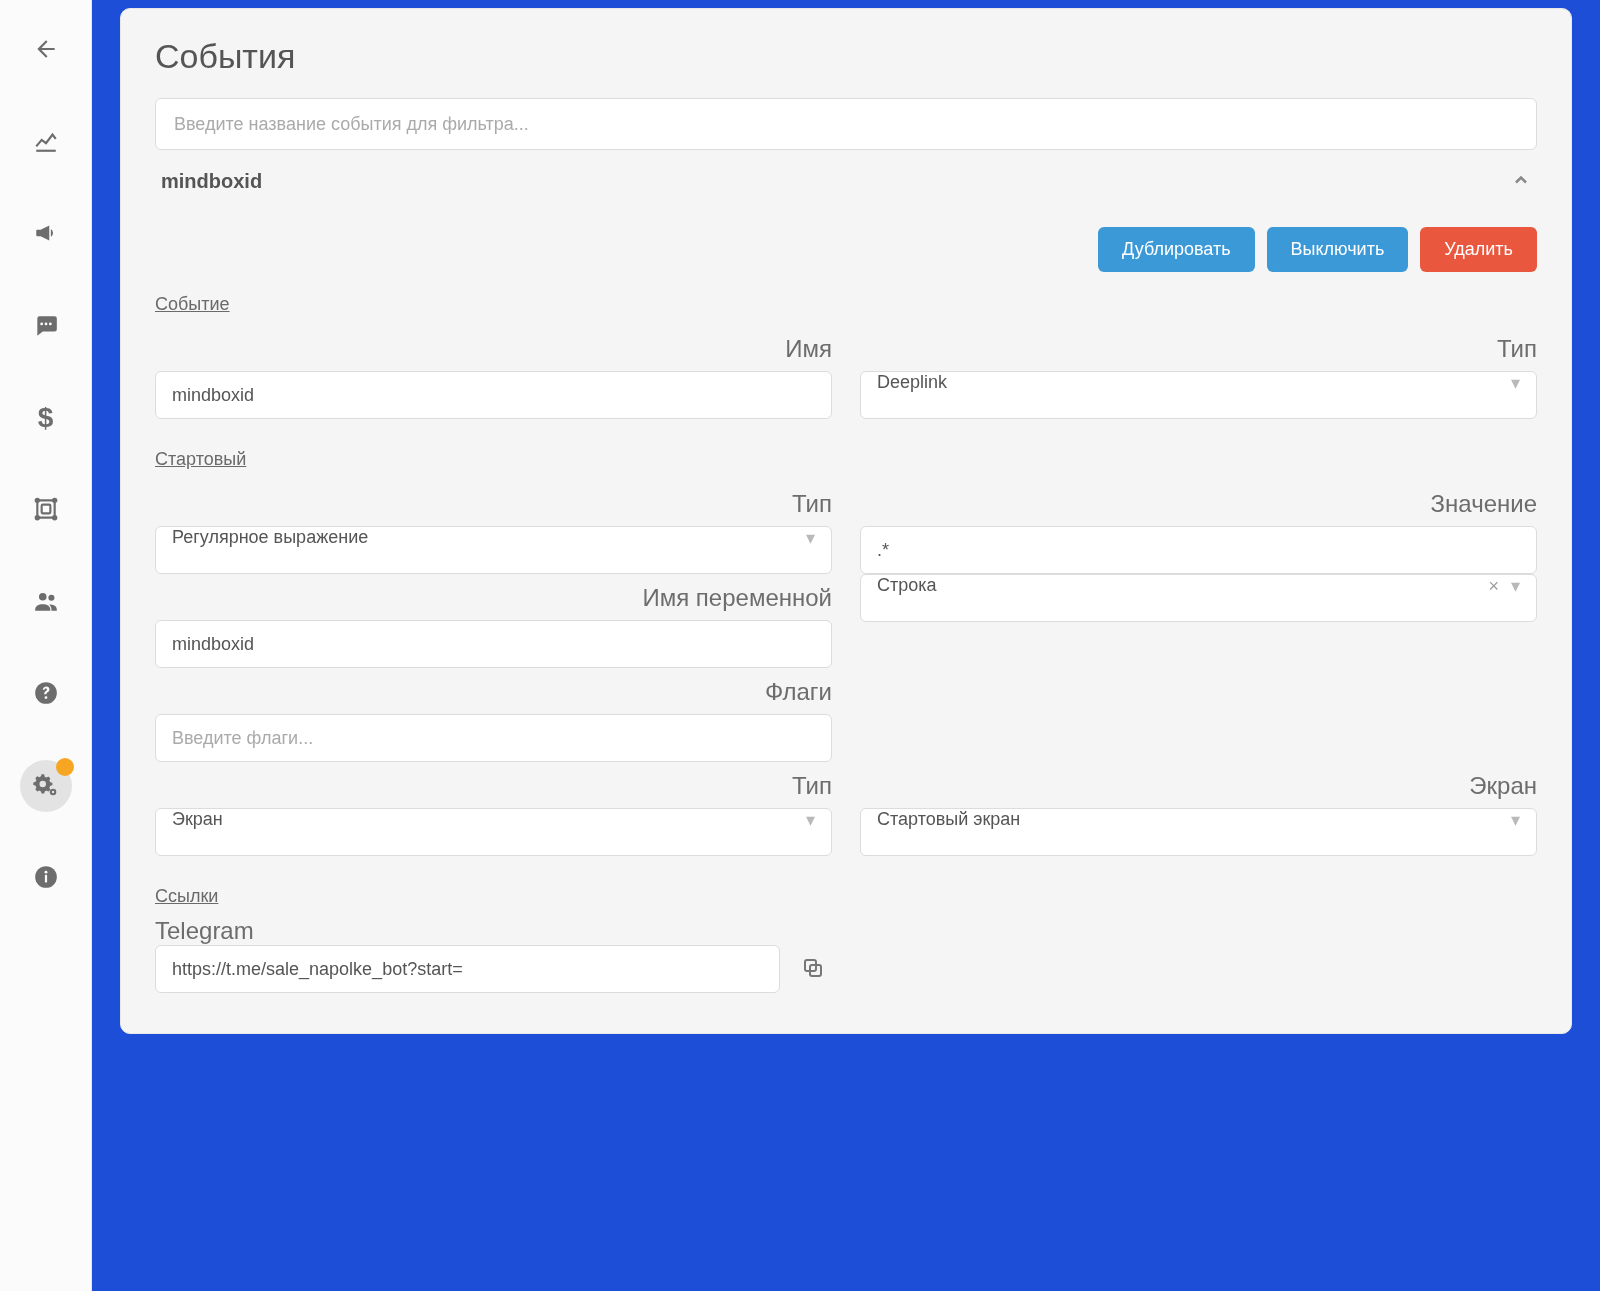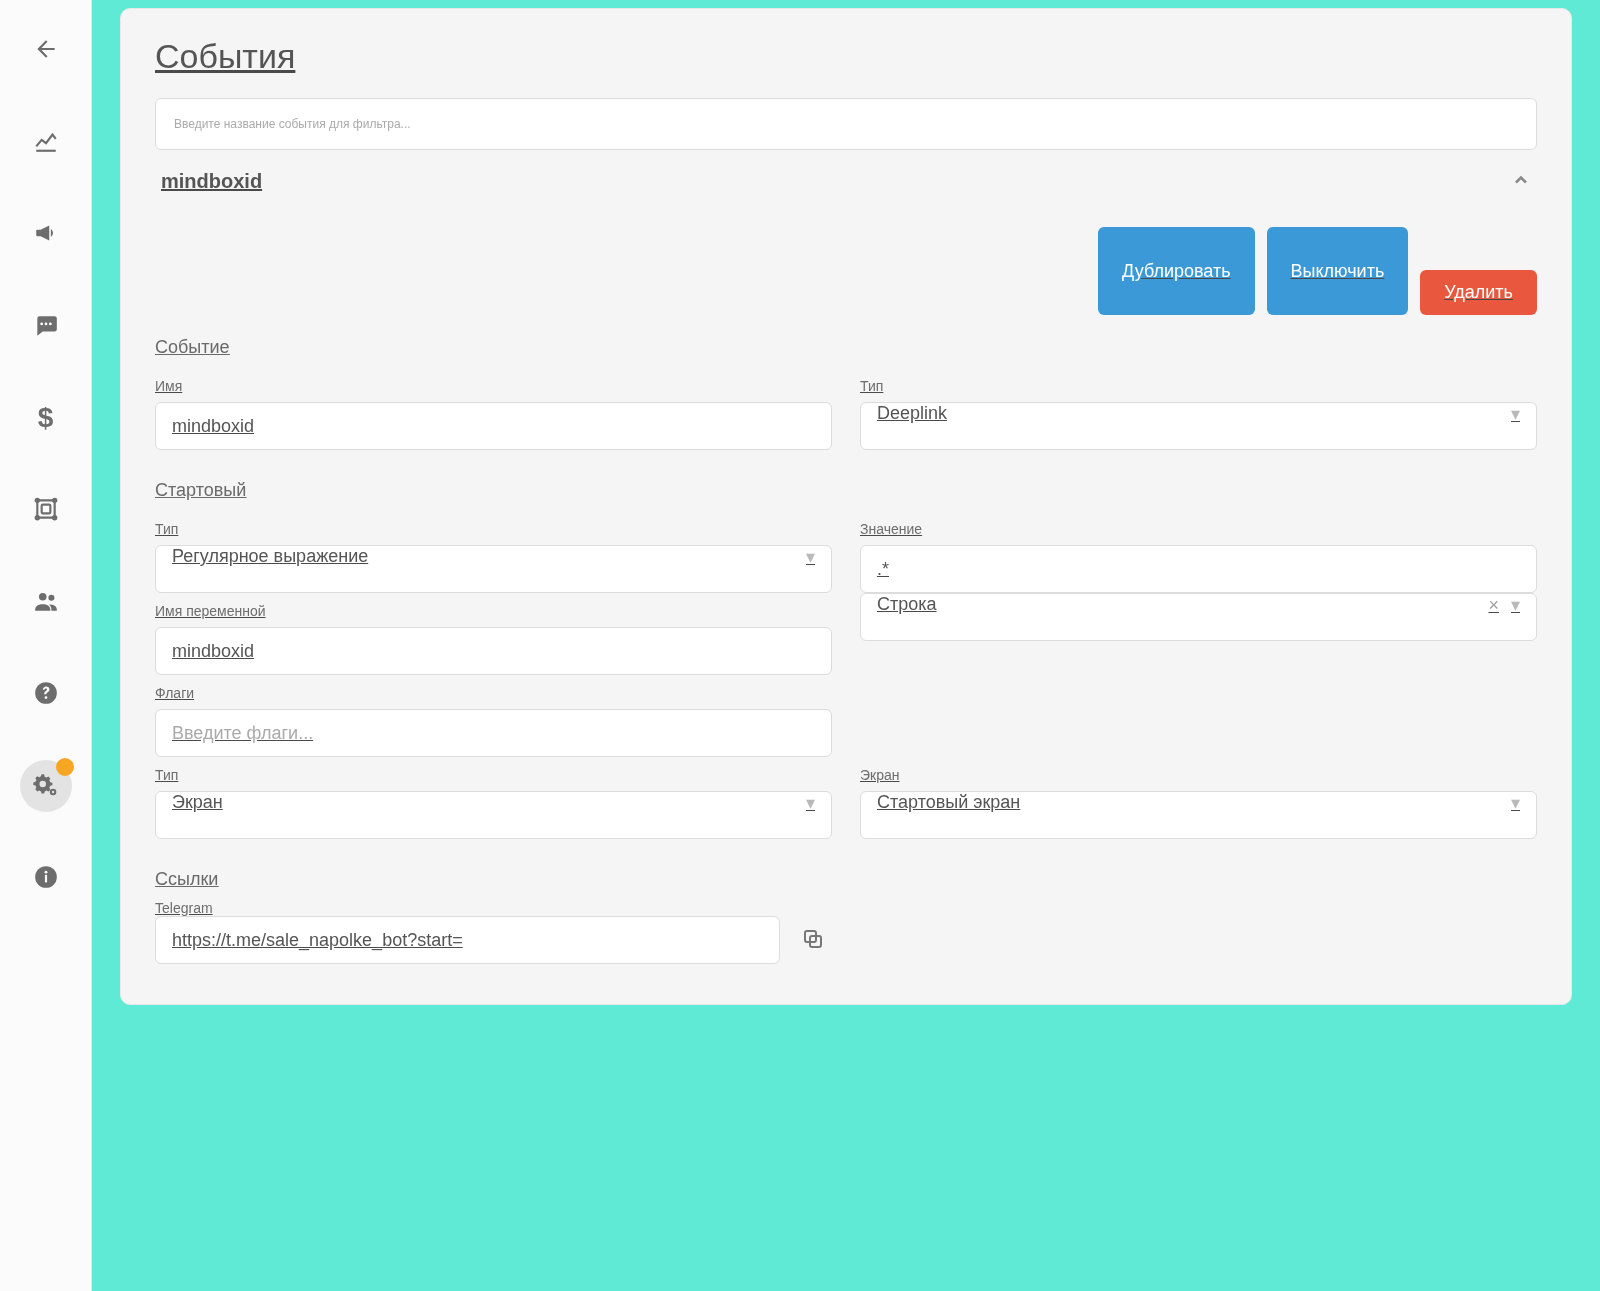--- a/index.html
+++ b/index.html
@@ -44,22 +44,21 @@
     border-radius: 50%;
     background: #f6a623;
   }
   .dollar-glyph { font-size: 28px; font-weight: 600; color:#6d6d6d; }
 
   
   .main {
     flex: 1;
     padding: 0 28px 28px 28px;
     overflow-y: auto;
-    background: #5eead4;
-    text-decoration: underline;
+    background: #1d4ed8;
   }
   .page-card {
     background: #f5f5f5;
     border: 1px solid #e8e8e8;
     border-radius: 10px;
     margin-top: 8px;
     padding: 28px 34px 40px 34px;
   }
   h1.page-title {
     font-size: 34px;
@@ -67,21 +66,21 @@
     color: #555;
     margin-bottom: 22px;
   }
   .filter-input {
     width: 100%;
     height: 52px;
     border: 1px solid #dcdcdc;
     border-radius: 6px;
     background: #fff;
     padding: 0 18px;
-    font-size: 12px;
+    font-size: 18px;
     color: #444;
   }
   .filter-input::placeholder { color: #aaa; }
 
   .event-header {
     display: flex; align-items: center; justify-content: space-between;
     padding: 20px 6px 4px 6px;
   }
   .event-header .name {
     font-size: 20px; font-weight: 700; color: #555;
@@ -92,36 +91,37 @@
     display: flex; gap: 12px; justify-content: flex-end;
     margin: 30px 0 22px 0;
   }
   .btn {
     border: none; border-radius: 6px;
     padding: 12px 24px;
     font-size: 18px; color: #fff;
     cursor: pointer;
   }
   .btn-blue { background: #3b99d8; }
-  .btn-red  { background: #e9573f; margin-top: 43px; }
+  .btn-red  { background: #e9573f; }
 
   .section-title {
     font-size: 18px;
     text-decoration: underline;
     color: #6a6a6a;
     margin: 30px 0 10px 0;
     display: block;
   }
   .section-title.first { margin-top: 6px; }
 
   .form-row { display: flex; gap: 28px; }
   .form-col { flex: 1; display: flex; flex-direction: column; }
   .form-label {
-    font-size: 14px; color: #6d6d6d;
+    font-size: 24px; color: #6d6d6d;
     margin: 10px 0 8px 0;
+    text-align: right;
   }
   .input, .select-box {
     height: 48px;
     border: 1px solid #dcdcdc;
     border-radius: 6px;
     background: #fff;
     padding: 0 16px;
     font-size: 18px;
     color: #555;
     width: 100%;

